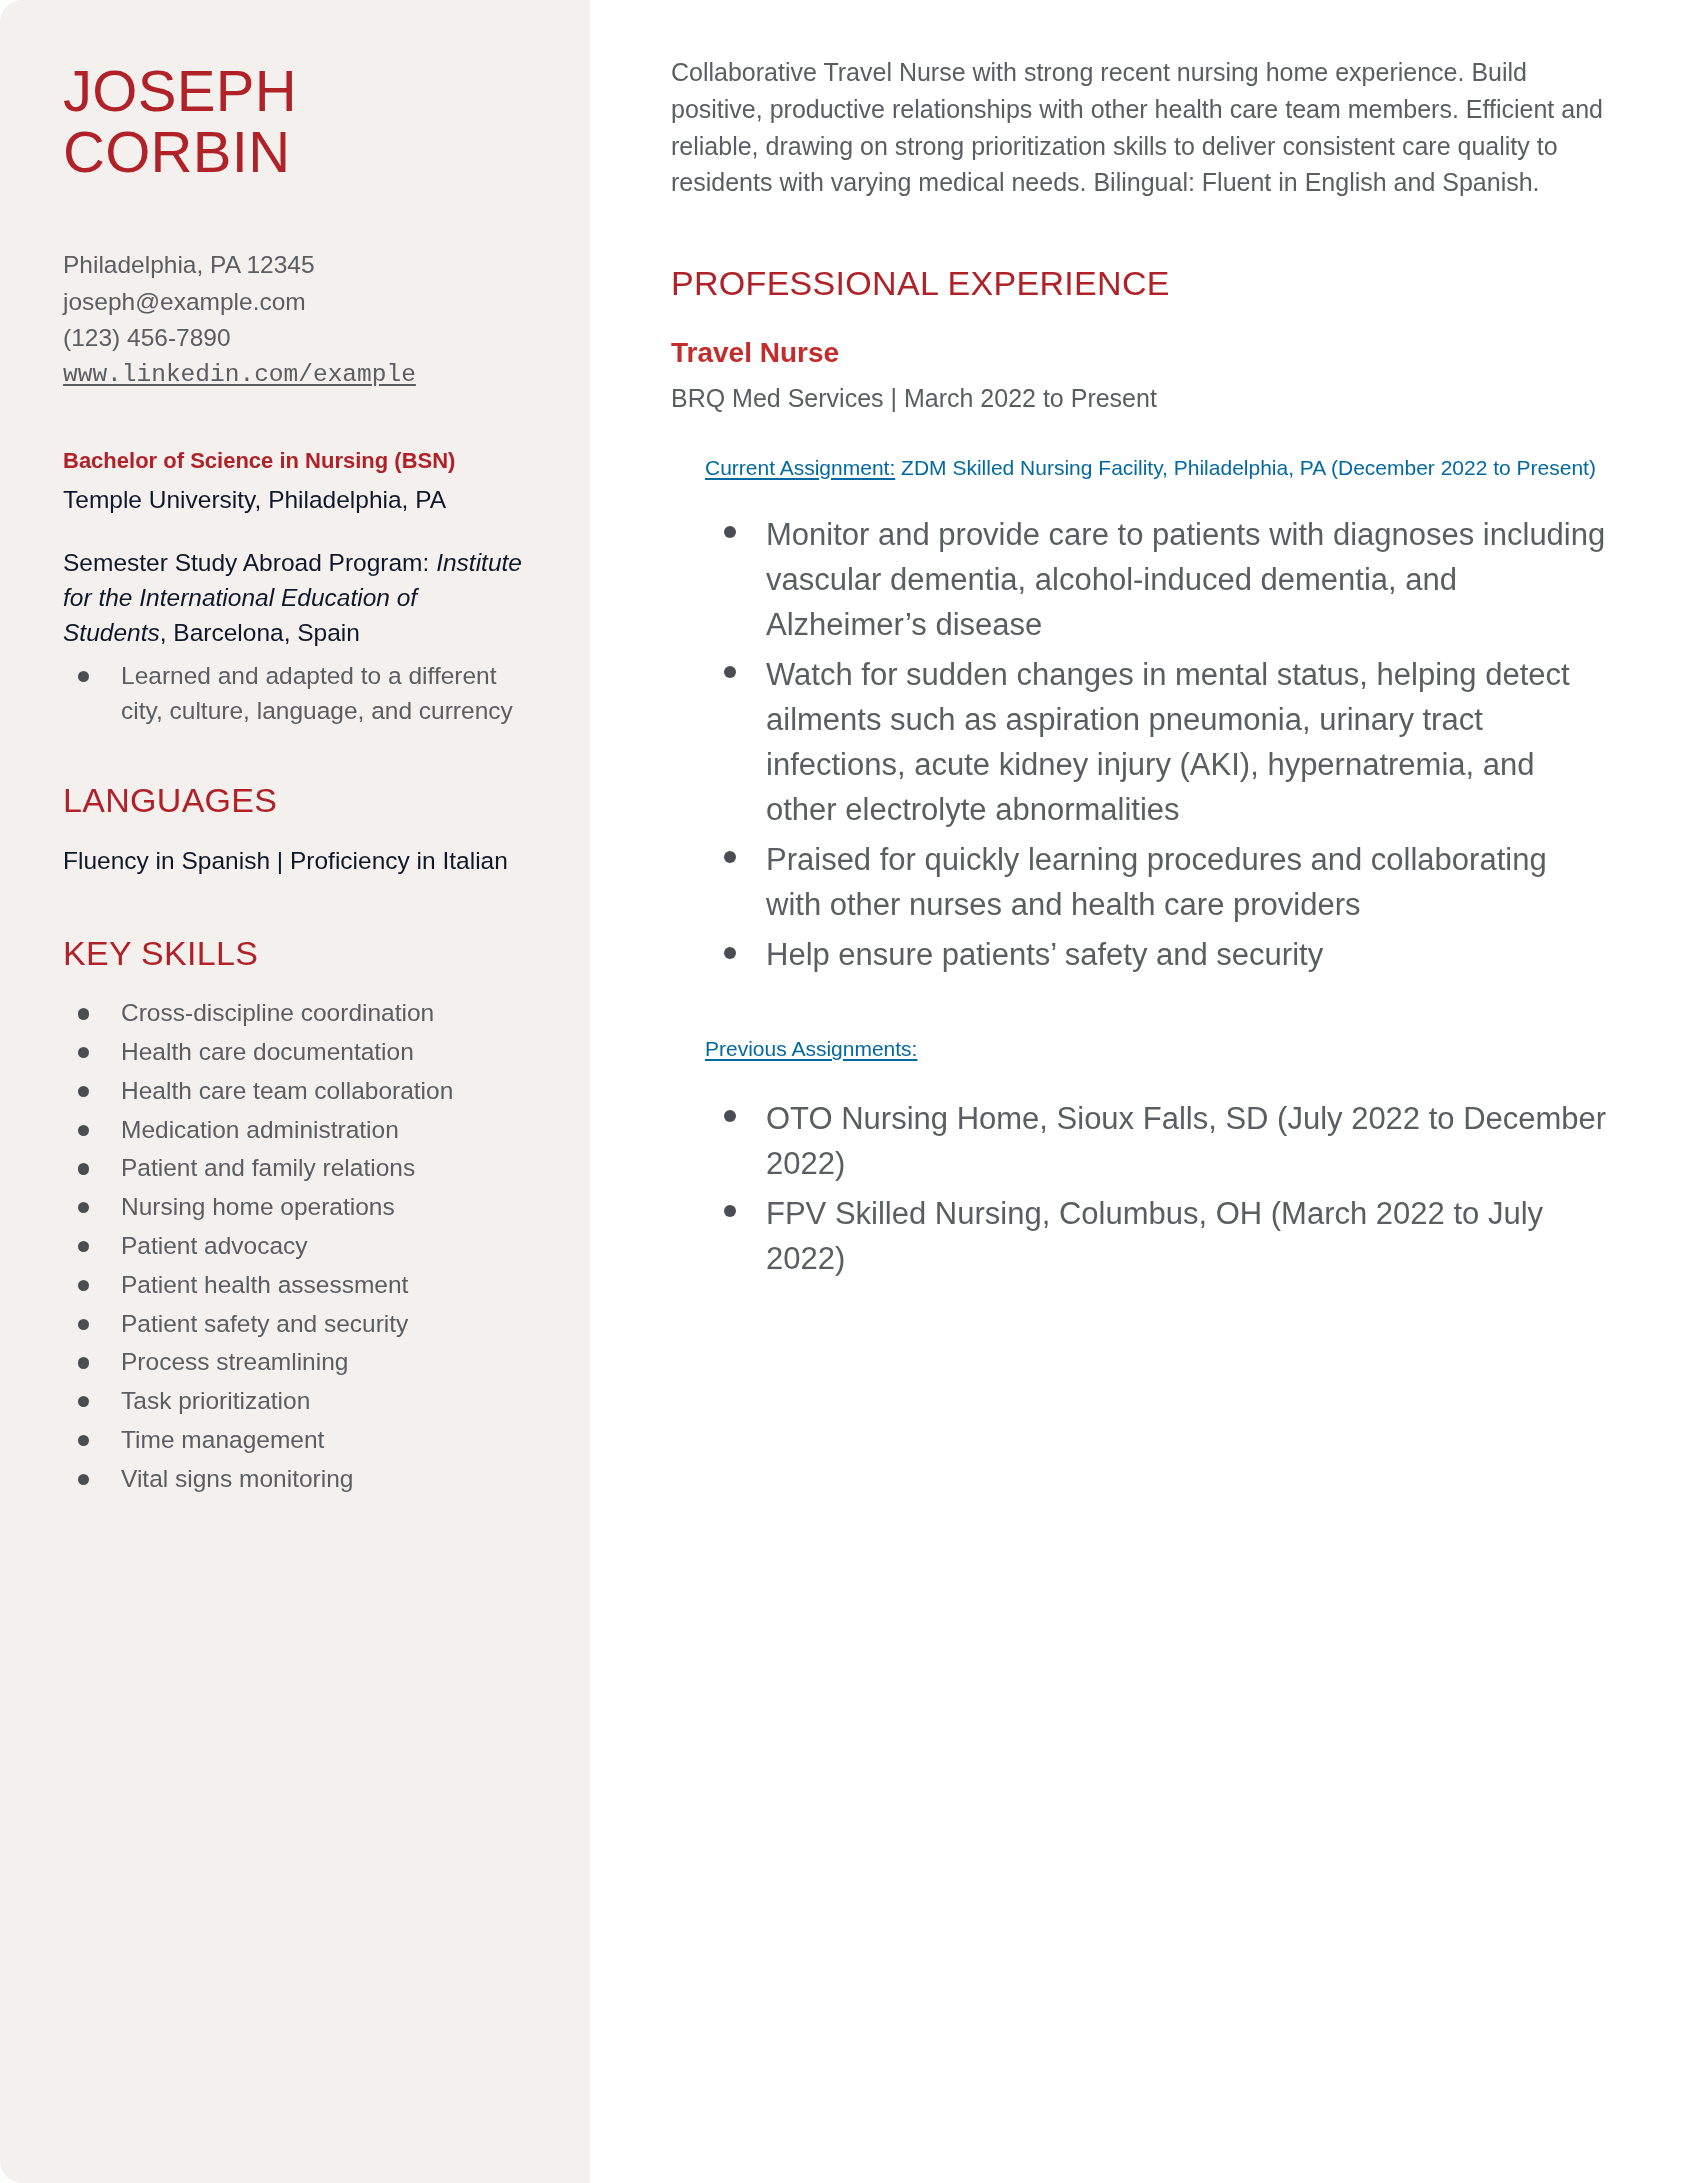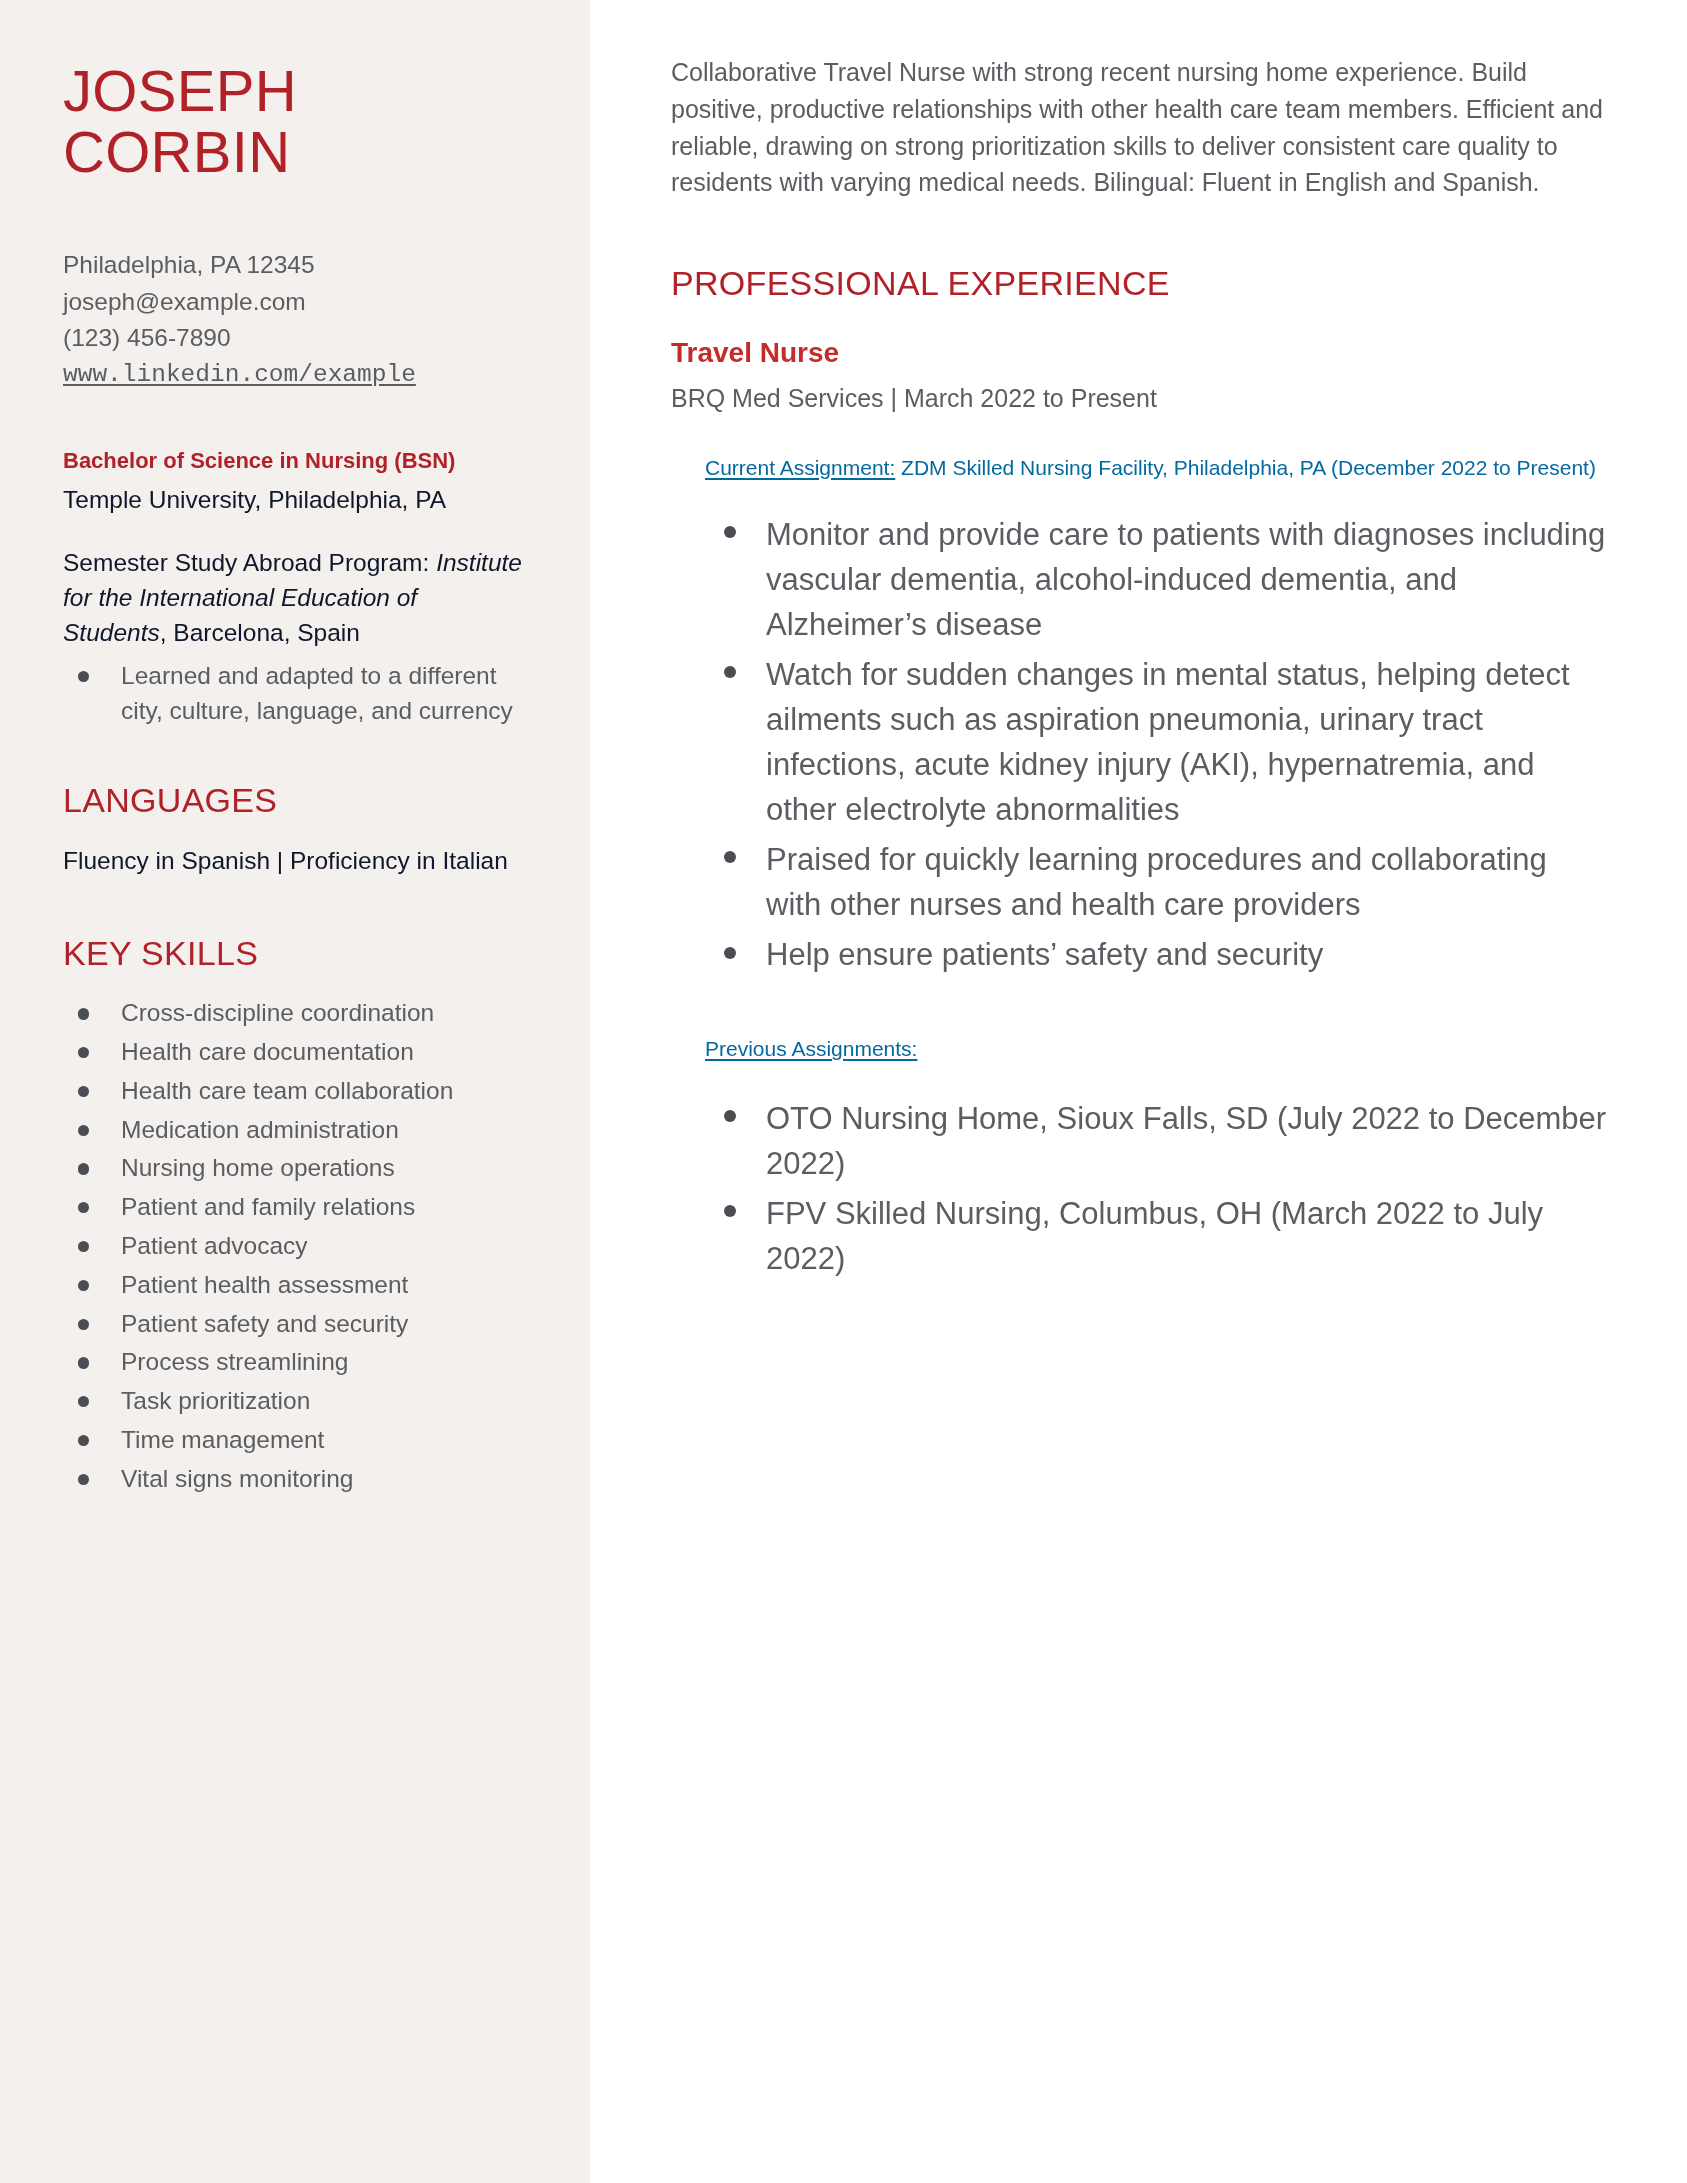--- a/index.html
+++ b/index.html
@@ -13,20 +13,21 @@
     font-family: "Liberation Sans", sans-serif;
     -webkit-font-smoothing: antialiased;
   }
   .resume {
     position: relative;
     width: 1687px;
     height: 2183px;
     display: flex;
     background: #ffffff;
     overflow: hidden;
+    border-radius: 22px;
   }
 
   
   .sidebar {
     width: 590px;
     min-width: 590px;
     background: #F4F0EE;
     box-sizing: border-box;
     padding: 60px 63px 40px 63px;
   }
@@ -216,22 +217,22 @@
       <div class="side-text">Fluency in Spanish | Proficiency in Italian</div>
     </section>
 
     <section class="block-gap-skills">
       <h2 class="side-heading">KEY SKILLS</h2>
       <ul class="sb-list skills-list">
         <li><span>Cross-discipline coordination</span></li>
         <li><span>Health care documentation</span></li>
         <li><span>Health care team collaboration</span></li>
         <li><span>Medication administration</span></li>
+        <li><span>Patient and family relations</span></li>
         <li><span>Nursing home operations</span></li>
-        <li><span>Patient and family relations</span></li>
         <li><span>Patient advocacy</span></li>
         <li><span>Patient health assessment</span></li>
         <li><span>Patient safety and security</span></li>
         <li><span>Process streamlining</span></li>
         <li><span>Task prioritization</span></li>
         <li><span>Time management</span></li>
         <li><span>Vital signs monitoring</span></li>
       </ul>
     </section>
 

